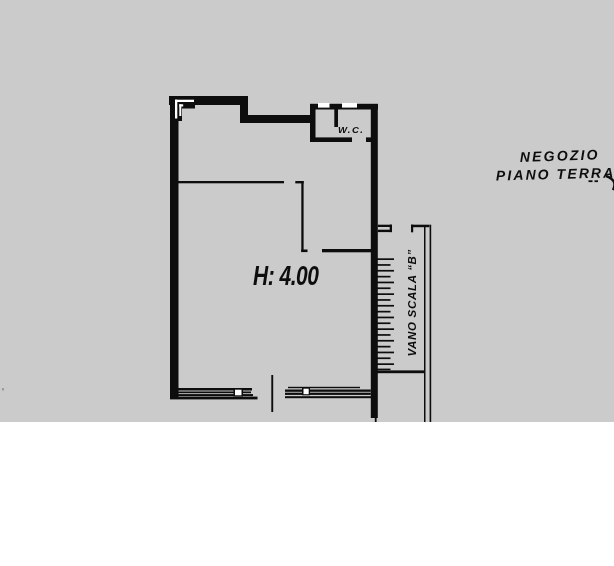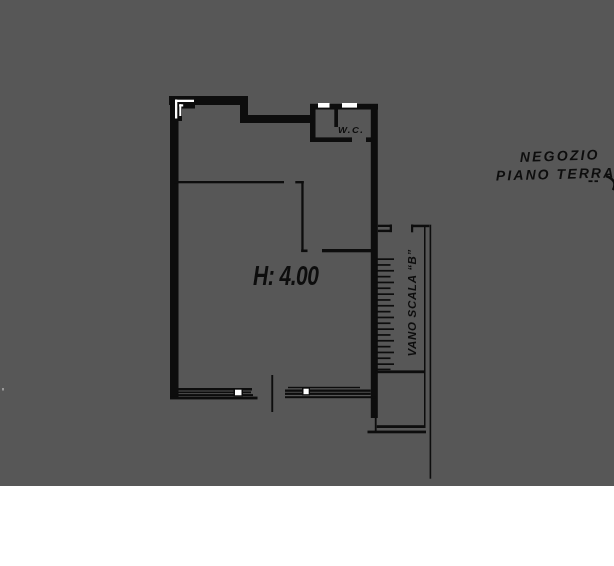--- a/index.html
+++ b/index.html
@@ -1,16 +1,16 @@
 <!DOCTYPE html>
 <html><head>
 <meta charset="utf-8">
 <style>
 html,body{margin:0;padding:0;background:#ffffff;}
-#page{width:614px;height:486px;position:relative;background:#0369a1;overflow:hidden;filter:grayscale(1) blur(0.3px);}
+#page{width:614px;height:422px;position:relative;background:#5eead4;overflow:hidden;filter:grayscale(1) blur(0.3px);}
 svg text{font-family:"Liberation Sans",sans-serif;fill:#0d0d0d;}
 </style>
 </head>
 <body>
 <div id="page">
 <svg width="614" height="566" viewBox="0 0 614 566">
 <g fill="#0d0d0d" stroke="none">
 
 <rect x="169" y="96" width="79" height="9"></rect>
 

